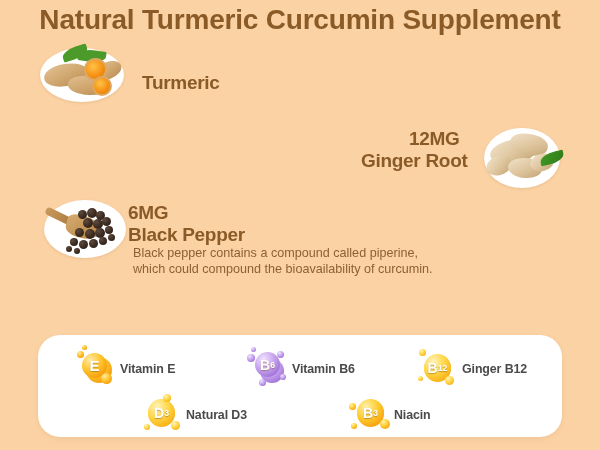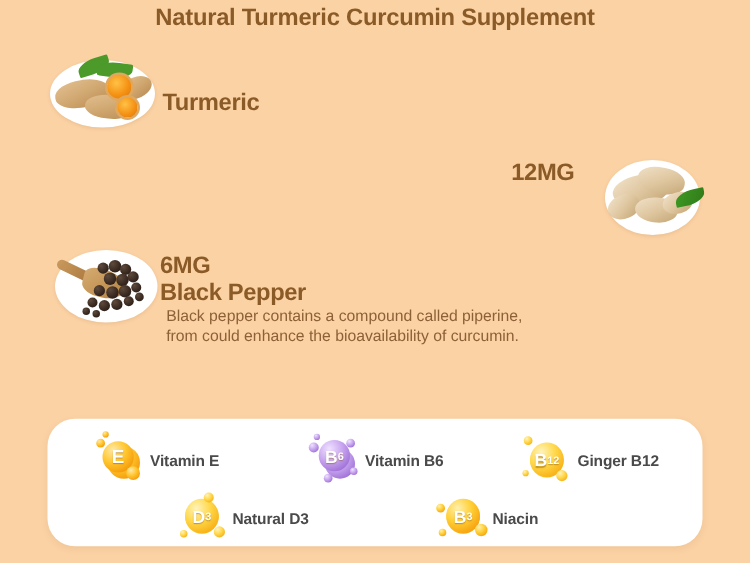--- a/index.html
+++ b/index.html
@@ -22,21 +22,21 @@
     height: 450px;
     background: #fbd2a4;
   }
 
   
   .title {
     position: absolute;
     left: 0; top: 4px;
     width: 600px;
     text-align: center;
-    font-size: 19px;
+    font-size: 28px;
     font-weight: bold;
     color: #8a5a27;
     letter-spacing: -0.2px;
     white-space: nowrap;
   }
 
   
   .ing-amount {
     position: absolute;
     font-size: 19px;
@@ -209,31 +209,32 @@
 
   <div class="photo-disc" id="photo-turmeric">
     <div class="tur-leaf" style="left:22px; top:-1px; width:26px; height:12px; transform:rotate(-18deg);"></div>
     <div class="tur-leaf" style="left:38px; top:2px; width:28px; height:12px; transform:rotate(8deg);"></div>
     <div class="tur-root" style="left:4px; top:16px; width:44px; height:22px; transform:rotate(-8deg);"></div>
     <div class="tur-root" style="left:28px; top:28px; width:40px; height:19px; transform:rotate(6deg);"></div>
     <div class="tur-root" style="left:54px; top:14px; width:28px; height:17px; transform:rotate(-20deg);"></div>
     <div class="tur-cut" style="left:44px; top:10px; width:23px; height:23px;"></div>
     <div class="tur-cut" style="left:52px; top:28px; width:20px; height:20px;"></div>
   </div>
-  <div class="ing-name" style="left:130px; top:73px;">Turmeric</div>
+  <div class="ing-name" style="left:142px; top:73px;">Turmeric</div>
 
   <div class="photo-disc" id="photo-ginger">
     <div class="gin-knob" style="left:6px; top:12px; width:46px; height:24px; transform:rotate(-10deg);"></div>
     <div class="gin-knob" style="left:26px; top:6px; width:38px; height:21px; transform:rotate(12deg);"></div>
     <div class="gin-knob" style="left:2px; top:28px; width:26px; height:19px; transform:rotate(-22deg);"></div>
     <div class="gin-knob" style="left:24px; top:30px; width:34px; height:20px; transform:rotate(4deg);"></div>
     <div class="gin-knob" style="left:46px; top:26px; width:24px; height:17px; transform:rotate(-14deg);"></div>
     <div class="gin-leaf" style="left:56px; top:24px; width:24px; height:12px; transform:rotate(-12deg);"></div>
   </div>
   <div class="ing-amount" style="left:409px; top:129px;">12MG</div>
+  <div class="ing-name" style="left:361px; top:151px;">Ginger Root</div>
 
   <div class="photo-disc" id="photo-pepper">
     <div class="pep-scoop-handle" style="left:2px; top:6px; width:32px; height:8px; transform:rotate(26deg);"></div>
     <div class="pep-scoop-bowl" style="left:22px; top:16px; width:34px; height:22px; transform:rotate(14deg);"></div>
     <div class="corn" style="left:34px; top:10px; width:9px; height:9px;"></div>
     <div class="corn" style="left:43px; top:8px;  width:10px; height:10px;"></div>
     <div class="corn" style="left:52px; top:11px; width:9px; height:9px;"></div>
     <div class="corn" style="left:39px; top:18px; width:10px; height:10px;"></div>
     <div class="corn" style="left:49px; top:19px; width:10px; height:10px;"></div>
     <div class="corn" style="left:58px; top:17px; width:9px; height:9px;"></div>
@@ -245,21 +246,21 @@
     <div class="corn" style="left:35px; top:40px; width:9px; height:9px;"></div>
     <div class="corn" style="left:45px; top:39px; width:9px; height:9px;"></div>
     <div class="corn" style="left:55px; top:37px; width:8px; height:8px;"></div>
     <div class="corn" style="left:64px; top:34px; width:7px; height:7px;"></div>
     <div class="corn" style="left:22px; top:46px; width:6px; height:6px;"></div>
     <div class="corn" style="left:30px; top:48px; width:6px; height:6px;"></div>
   </div>
   <div class="ing-amount" style="left:128px; top:203px;">6MG</div>
   <div class="ing-name" style="left:128px; top:225px;">Black Pepper</div>
   <div class="ing-desc" style="left:133px; top:246px; width:340px;">Black pepper contains a compound called piperine,
-from could enhance the bioavailability of curcumin.</div>
+which could compound the bioavailability of curcumin.</div>
 
 
   <div id="nutrient-card">
 
     <div class="nutrient-item" style="left:36px; top:16px;">
       <div class="bubble-wrap">
         <div class="bub c-orange" style="left:12px; top:6px; width:26px; height:26px;"></div>
         <div class="bub c-orange bub-main" style="left:8px; top:2px; width:25px; height:25px; font-size:15px;">
           <span>E</span>
         </div>

